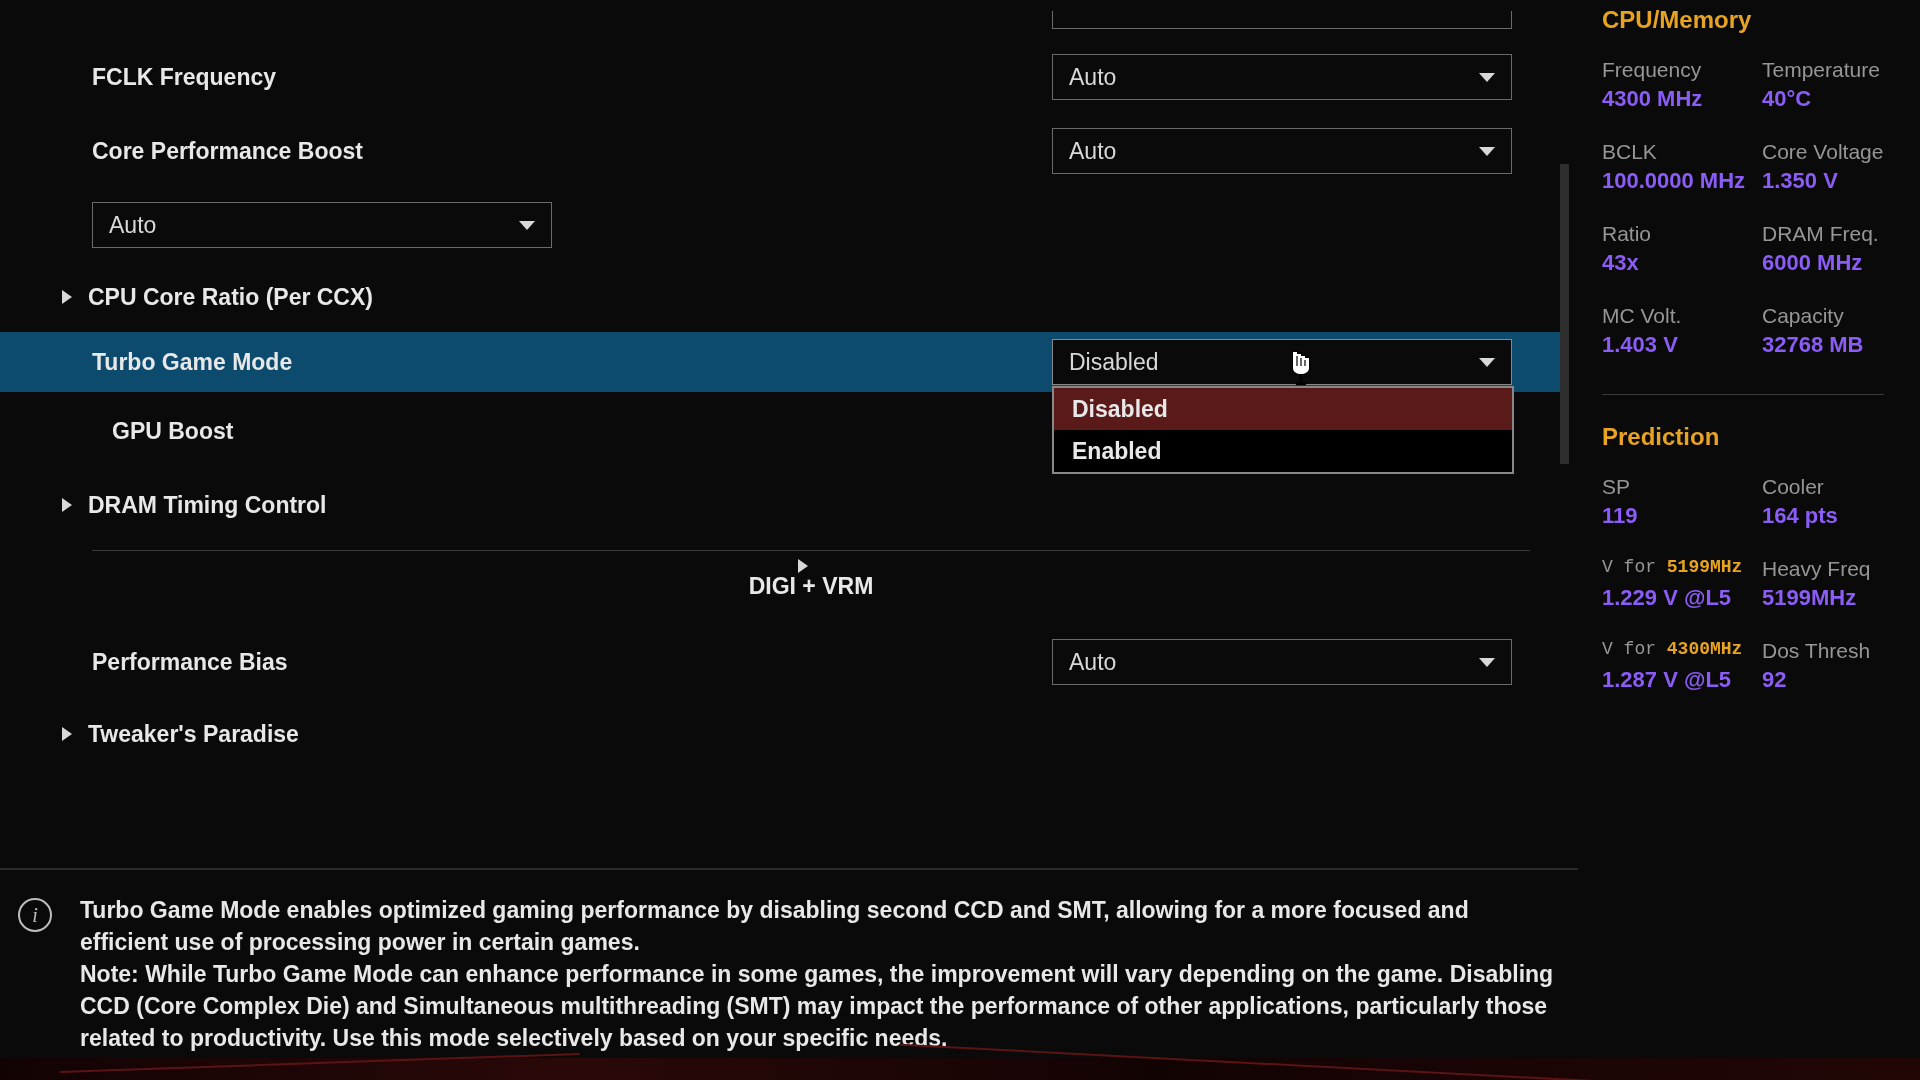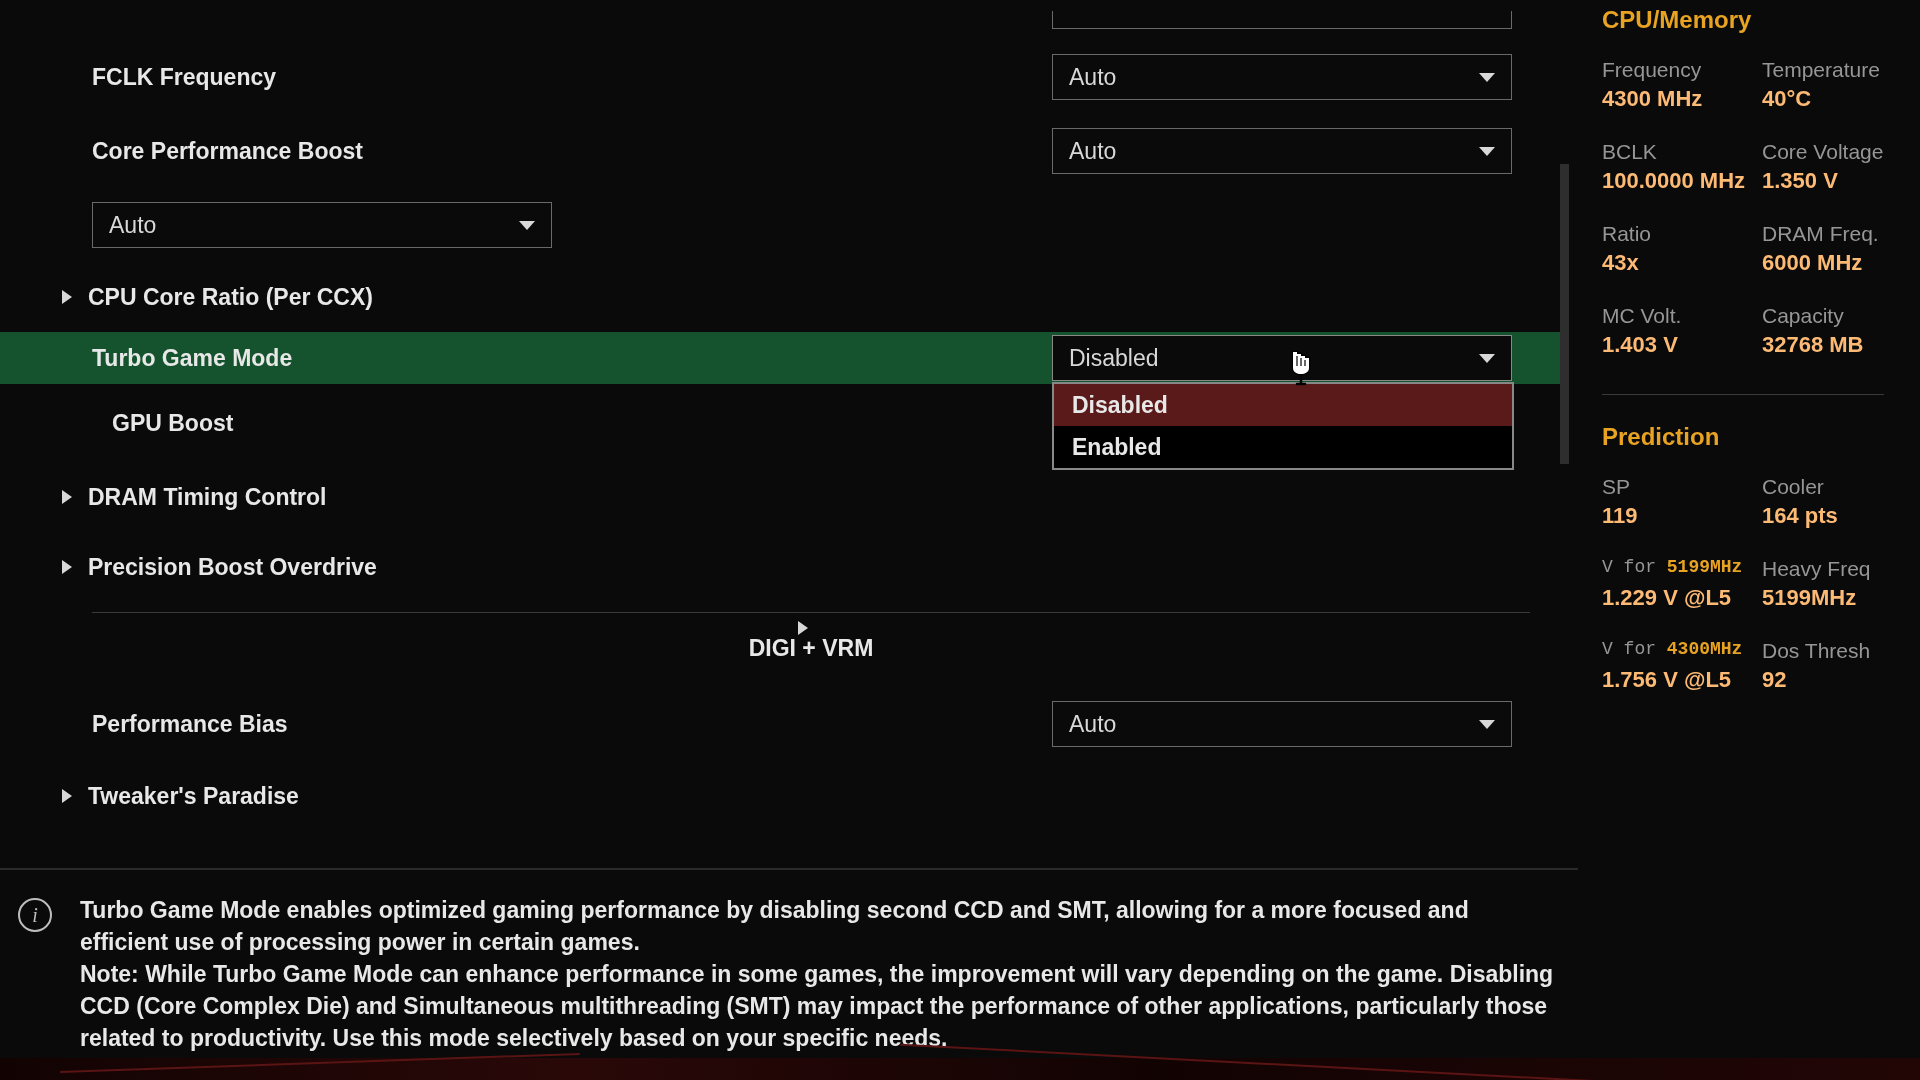--- a/index.html
+++ b/index.html
@@ -26,22 +26,22 @@
     padding-top: 0;
   }
   .setting-row {
     display: flex;
     align-items: center;
     height: 74px;
     padding-left: 92px;
     padding-right: 30px;
   }
   .setting-row.highlight {
-    background: #14532d;
-    height: 52px;
+    background: #0c4a6e;
+    height: 60px;
   }
   .setting-label {
     flex: 0 0 960px;
     color: #e8e8e8;
     font-weight: 600;
   }
   .submenu-row {
     display: flex;
     align-items: center;
     height: 70px;
@@ -141,21 +141,21 @@
     grid-template-columns: 160px 1fr;
     row-gap: 0;
   }
   .stat-label {
     color: #969696;
     font-size: 21px;
     font-weight: 500;
     margin-bottom: 4px;
   }
   .stat-value {
-    color: #fdba74;
+    color: #8b5cf6;
     font-size: 22px;
     font-weight: bold;
     margin-bottom: 28px;
   }
   .side-sep {
     grid-column: 1 / 3;
     height: 1px;
     background: #3a3a3a;
     margin: 8px 0 14px 0;
   }
@@ -297,24 +297,20 @@
 
   <div class="setting-row" style="height:78px;margin-left:20px;">
     <div class="setting-label">GPU Boost</div>
   </div>
 
   <div class="submenu-row">
     <span class="chevron"></span>
     <span class="submenu-label">DRAM Timing Control</span>
   </div>
 
-  <div class="submenu-row">
-    <span class="chevron"></span>
-    <span class="submenu-label">Precision Boost Overdrive</span>
-  </div>
 
   <div class="divider"></div>
 
   <div class="submenu-row" style="height:66px;flex-direction:column;">
     <span class="chevron"></span>
     <span class="submenu-label">DIGI + VRM</span>
   </div>
 
   <div class="setting-row">
     <div class="setting-label">Performance Bias</div>
@@ -368,21 +364,21 @@
     <div class="stat-value">119</div>
     <div class="stat-value">164 pts</div>
 
     <div class="pred-line1"><span>V for </span><span class="hl">5199MHz</span></div>
     <div class="pred-line1b">Heavy Freq</div>
     <div class="stat-value">1.229 V @L5</div>
     <div class="stat-value">5199MHz</div>
 
     <div class="pred-line1"><span>V for </span><span class="hl">4300MHz</span></div>
     <div class="pred-line1b">Dos Thresh</div>
-    <div class="stat-value">1.756 V @L5</div>
+    <div class="stat-value">1.287 V @L5</div>
     <div class="stat-value">92</div>
   </div>
 </div>
 
 <div class="info-bar">
   <div class="info-icon">i</div>
   <div class="info-text">Turbo Game Mode enables optimized gaming performance by disabling second CCD and SMT, allowing for a more focused and efficient use of processing power in certain games.<br>Note: While Turbo Game Mode can enhance performance in some games, the improvement will vary depending on the game. Disabling CCD (Core Complex Die) and Simultaneous multithreading (SMT) may impact the performance of other applications, particularly those related to productivity. Use this mode selectively based on your specific needs.</div>
 </div>
 
 <div class="bottom-deco"></div>

